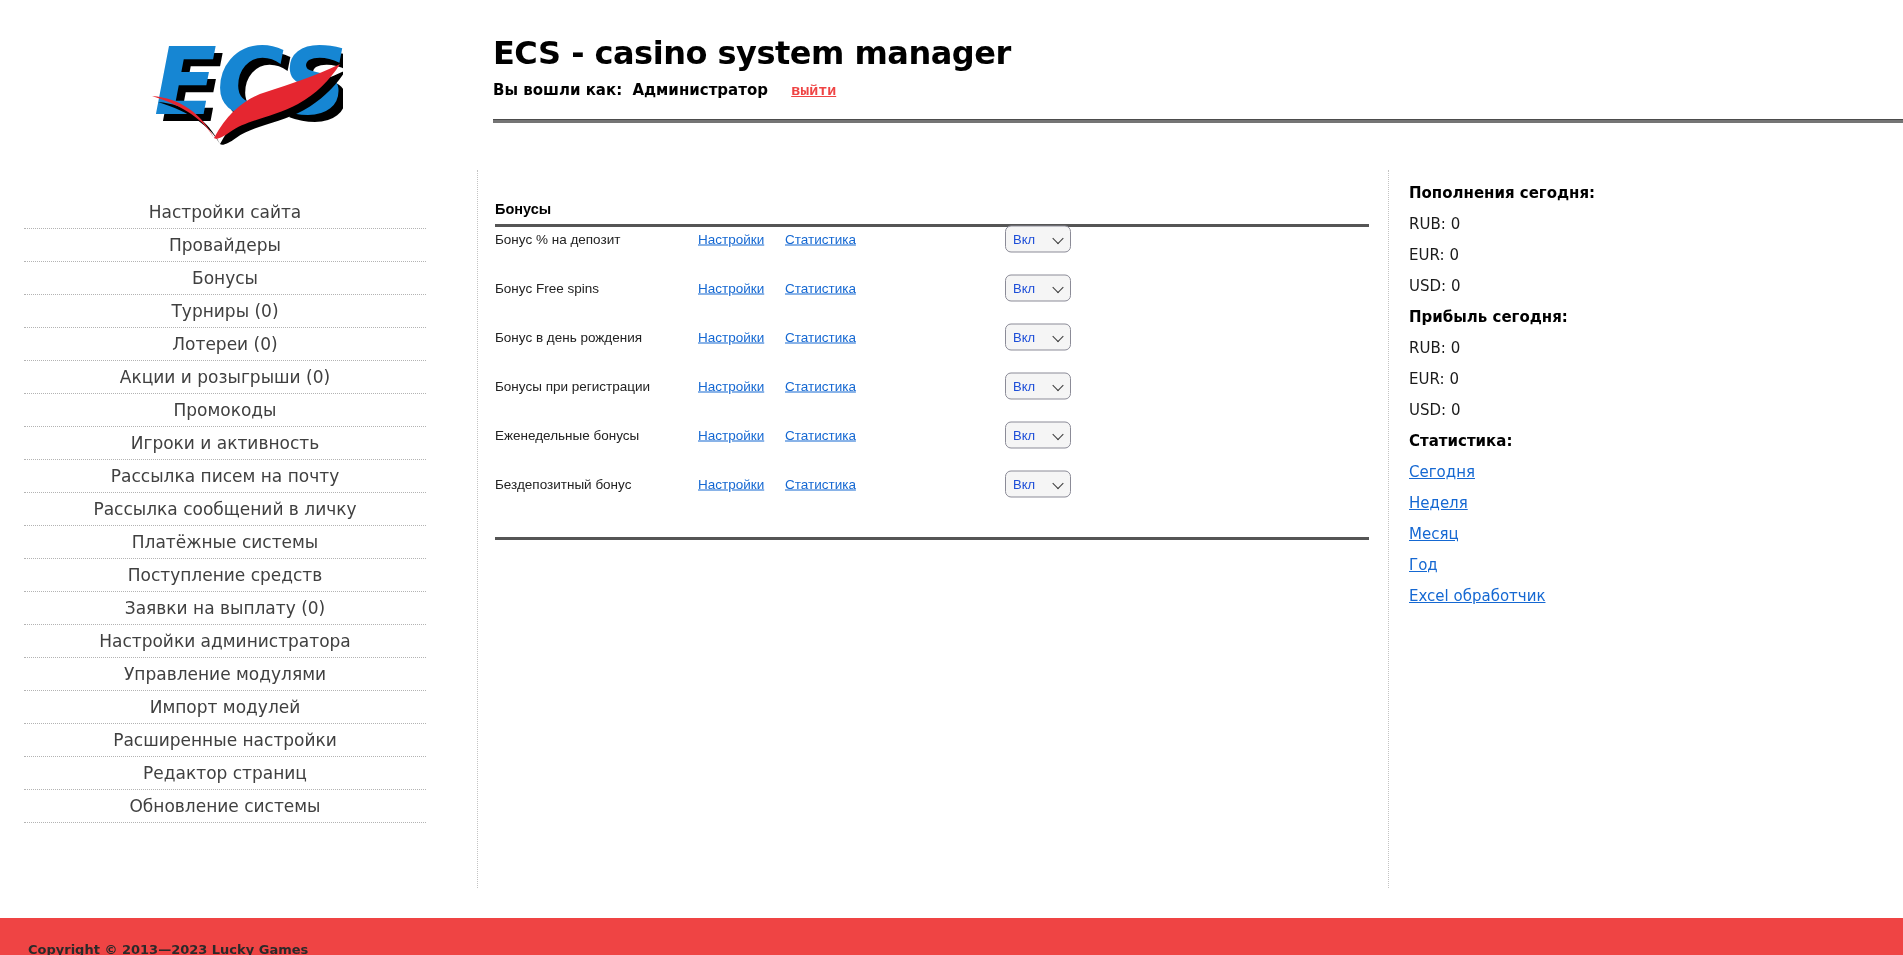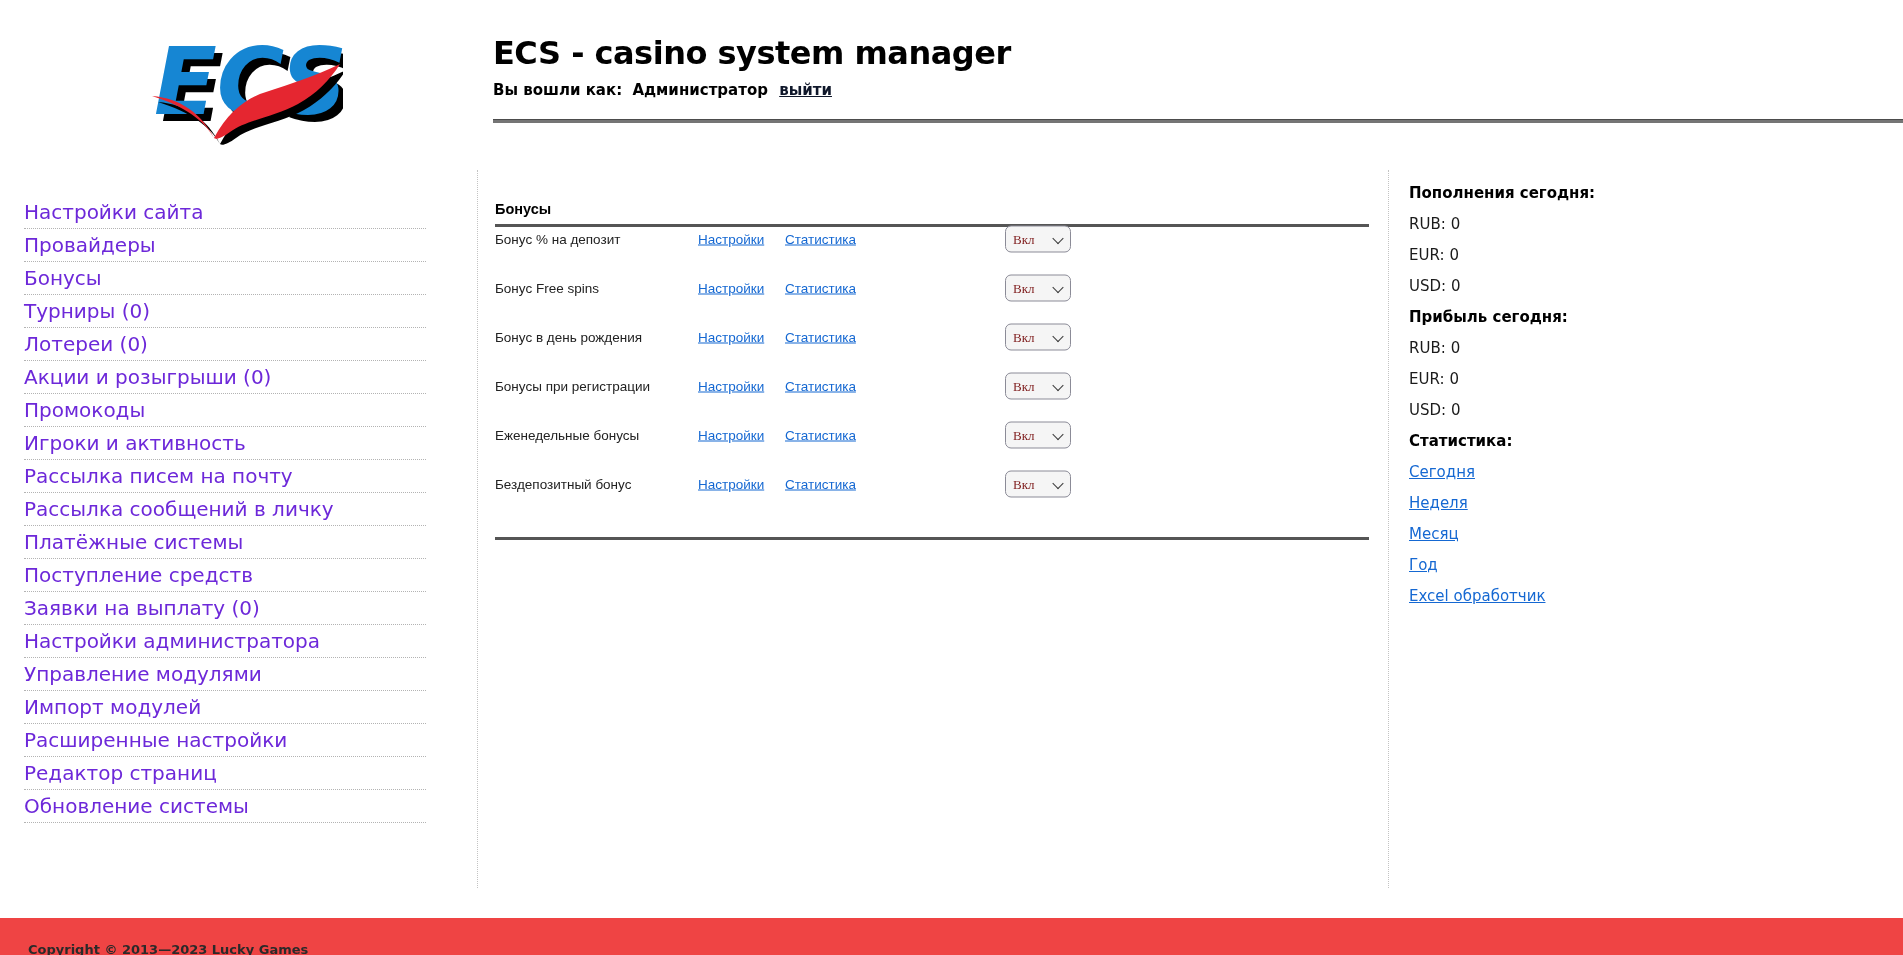--- a/index.html
+++ b/index.html
@@ -4,46 +4,46 @@
 <style>
   html,body{margin:0;padding:0;background:#fff;}
   #page{position:relative;width:1903px;height:955px;overflow:hidden;background:#fff;
         font-family:"DejaVu Sans",sans-serif;color:#1a1a1a;}
 
   
   #logo{position:absolute;left:138px;top:14px;width:205px;height:138px;}
   #hdr-title{position:absolute;left:493px;top:34px;font-size:32px;font-weight:bold;
              letter-spacing:-0.5px;color:#000;white-space:nowrap;}
   #login-line{position:absolute;left:493px;top:81px;font-size:15px;font-weight:bold;color:#000;white-space:nowrap;}
-  #login-line a{color:#0f172a;text-decoration:underline;margin-left:6px;}
+  #login-line a{color:#ef4444;text-decoration:underline;margin-left:18px;font-family:Liberation Mono, monospace;}
   #hdr-rule{position:absolute;left:493px;top:119px;width:1410px;height:3px;background:#757575;border-top:1px solid #4c4c4c;}
 
   
   .vline{position:absolute;top:170px;height:718px;width:0;border-left:1px dotted #c3c3c3;}
   #vline-left{left:477px;} #vline-right{left:1388px;}
 
   
   #sidebar{position:absolute;left:24px;top:196px;width:402px;list-style:none;margin:0;padding:0;}
   #sidebar li{height:32px;display:flex;align-items:center;border-bottom:1px dotted #b3b3b3;
-              font-size:20px;color:#6d28d9;cursor:pointer;white-space:nowrap;}
+              font-size:17px;color:#404040;cursor:pointer;white-space:nowrap;justify-content:center;}
 
   
   #main-title{position:absolute;left:495px;top:201px;font-family:"Liberation Sans",sans-serif;
               font-size:14.5px;font-weight:bold;color:#000;}
   .hrule{position:absolute;left:495px;width:874px;height:3px;background:#555;}
   #rule-top{top:224px;} #rule-bottom{top:537px;}
   #bonus-rows{position:absolute;left:495px;top:214px;width:874px;}
   .brow{position:relative;height:49px;font-family:"Liberation Sans",sans-serif;font-size:13.5px;}
   .brow>*{position:absolute;top:50%;transform:translateY(-50%);white-space:nowrap;}
   .blabel{left:0;color:#222;}
   .blink{color:#1568d2;text-decoration:underline;}
   .l1{left:203px;} .l2{left:290px;}
   .selwrap{left:510px;width:66px;height:27px;}
-  .selwrap select{width:66px;height:27px;font-family:Liberation Serif, serif;font-size:13px;
-      color:#7f1d1d;background:#f5f5f5;border:1px solid #8b8b97;border-radius:6px;
+  .selwrap select{width:66px;height:27px;font-family:Liberation Sans, sans-serif;font-size:13px;
+      color:#1d4ed8;background:#f5f5f5;border:1px solid #8b8b97;border-radius:6px;
       padding:0 20px 0 7px;-webkit-appearance:none;appearance:none;}
   .chev{position:absolute;right:9px;top:9px;width:7px;height:7px;pointer-events:none;
       border-right:1.6px solid #3c3c3c;border-bottom:1.6px solid #3c3c3c;transform:rotate(45deg);}
 
   
   #rightbar{position:absolute;left:1409px;top:177px;width:300px;}
   .rline{height:31px;display:flex;align-items:center;font-size:15px;color:#1b1b1b;white-space:nowrap;}
   .rhead{font-weight:bold;color:#000;}
   .rline .cv{margin-left:5px;}
   .rlink{color:#1568d2;text-decoration:underline;}

